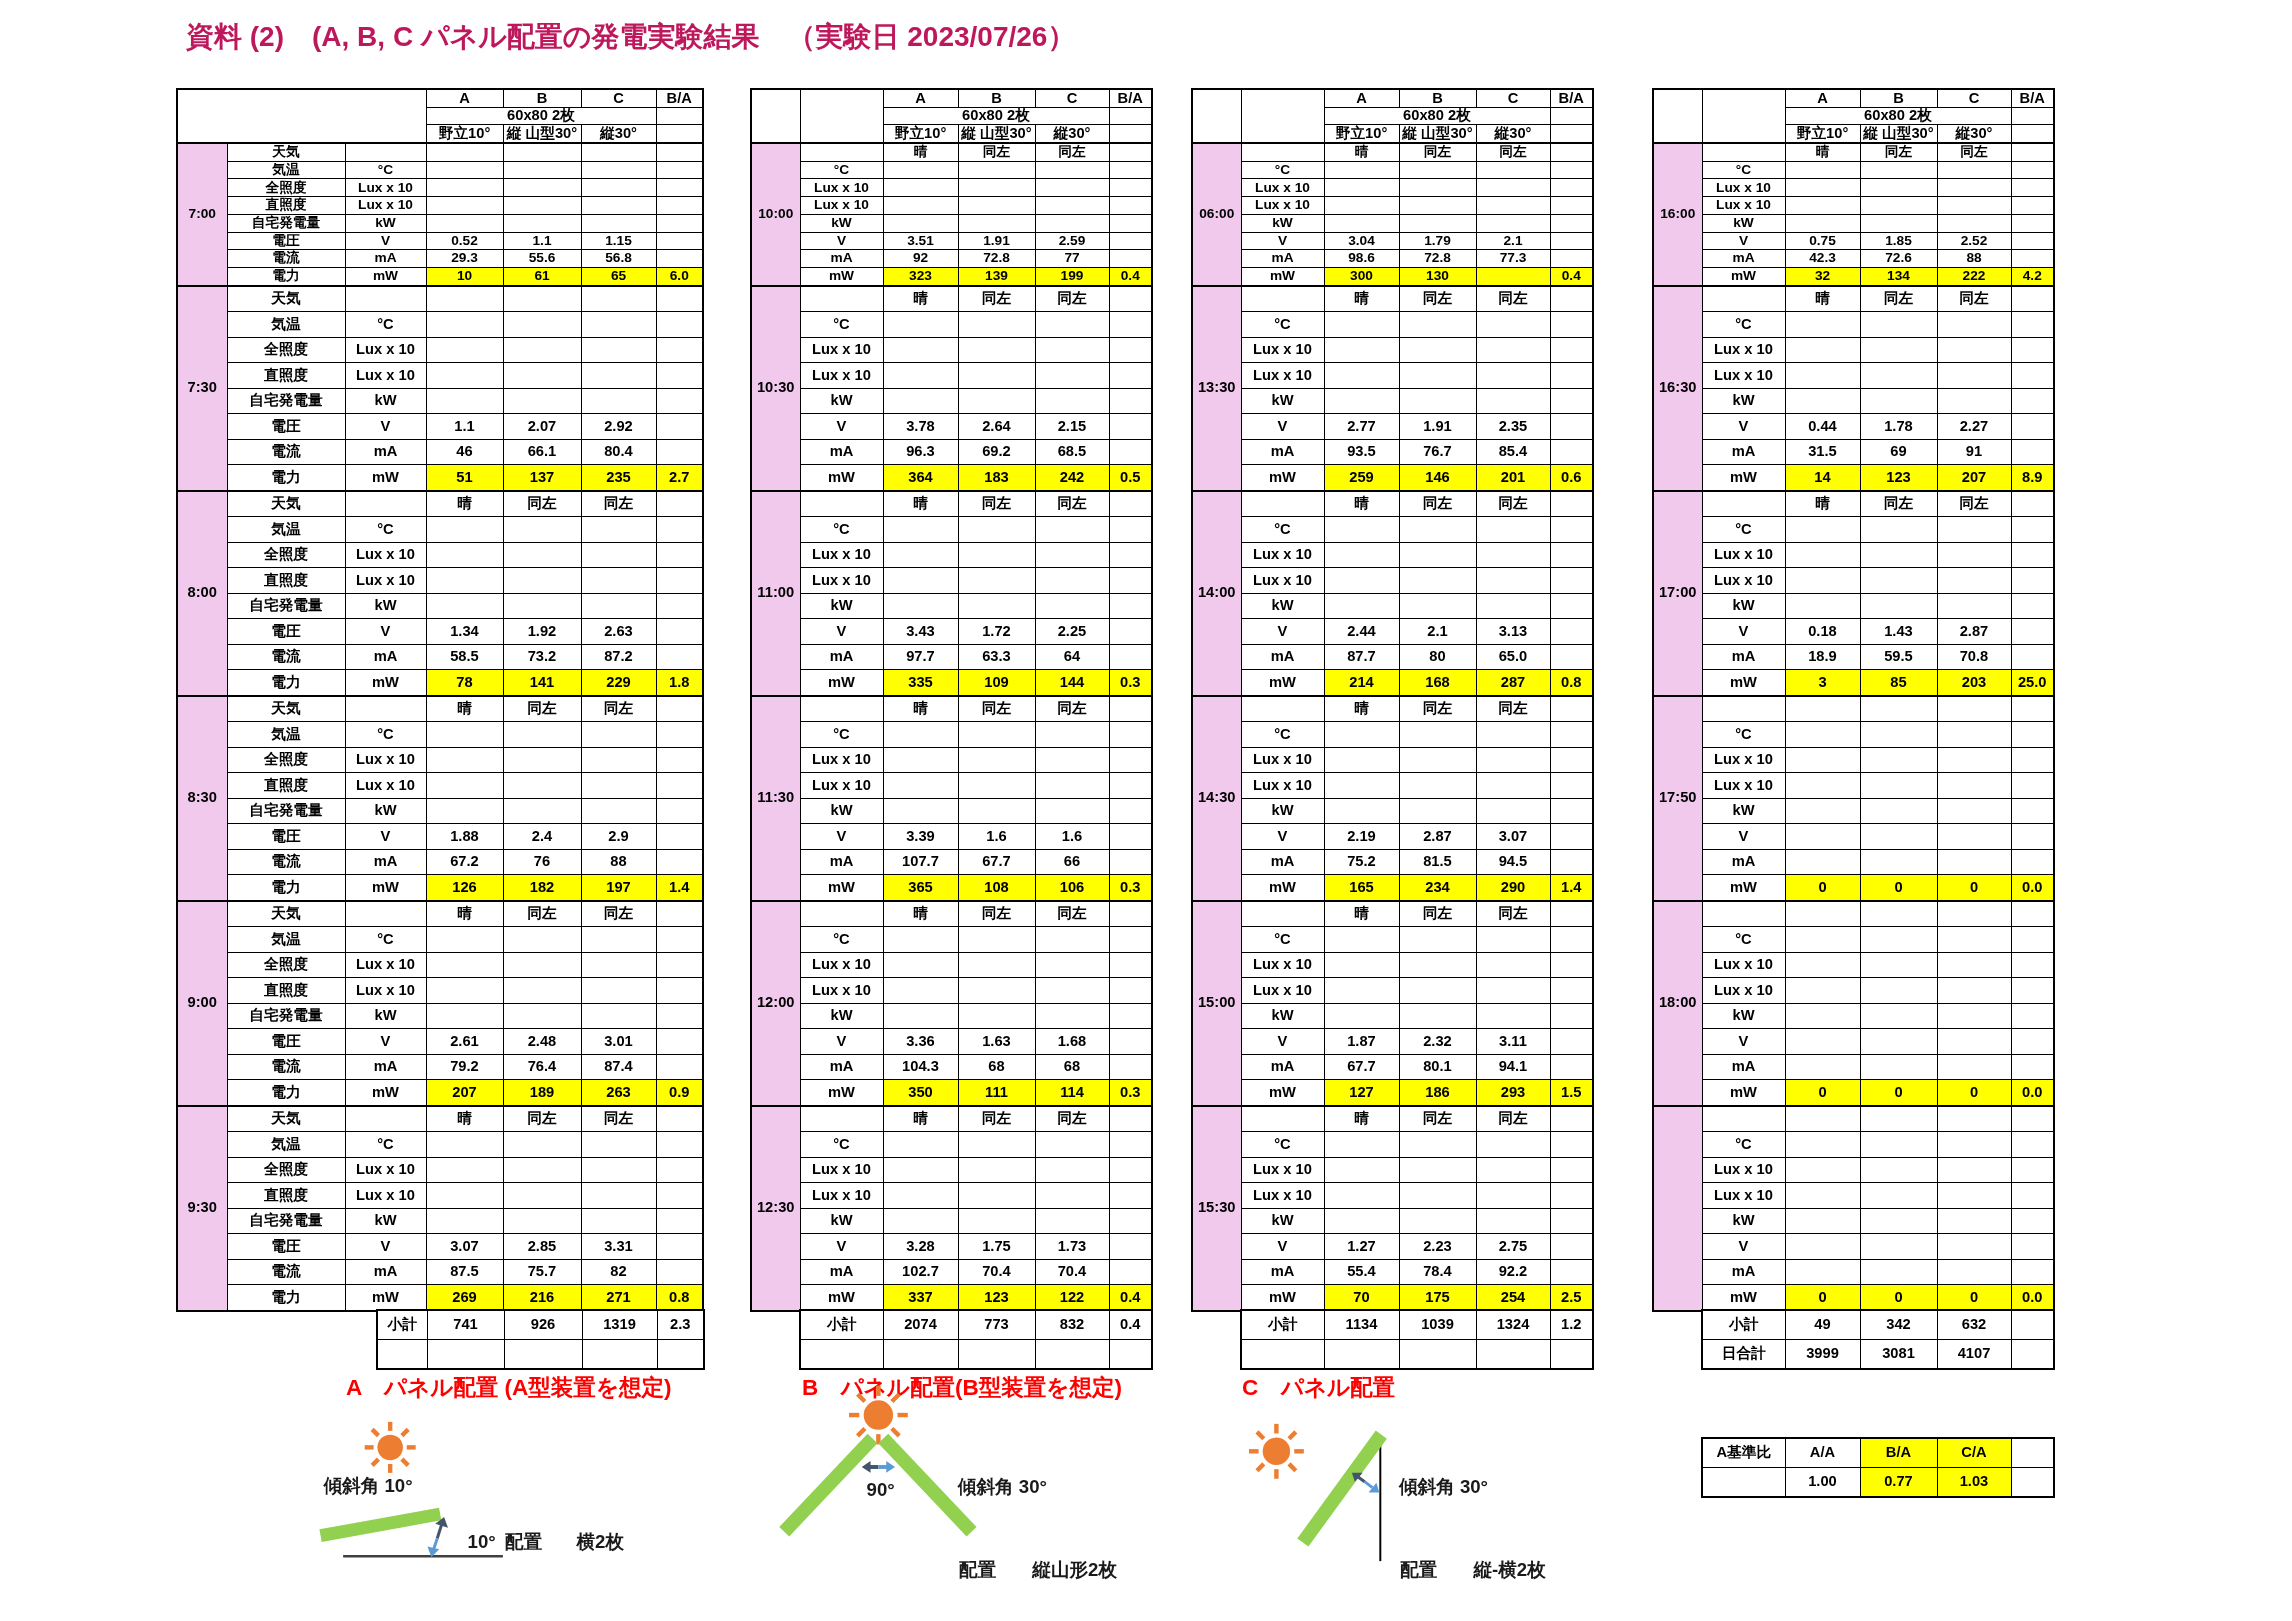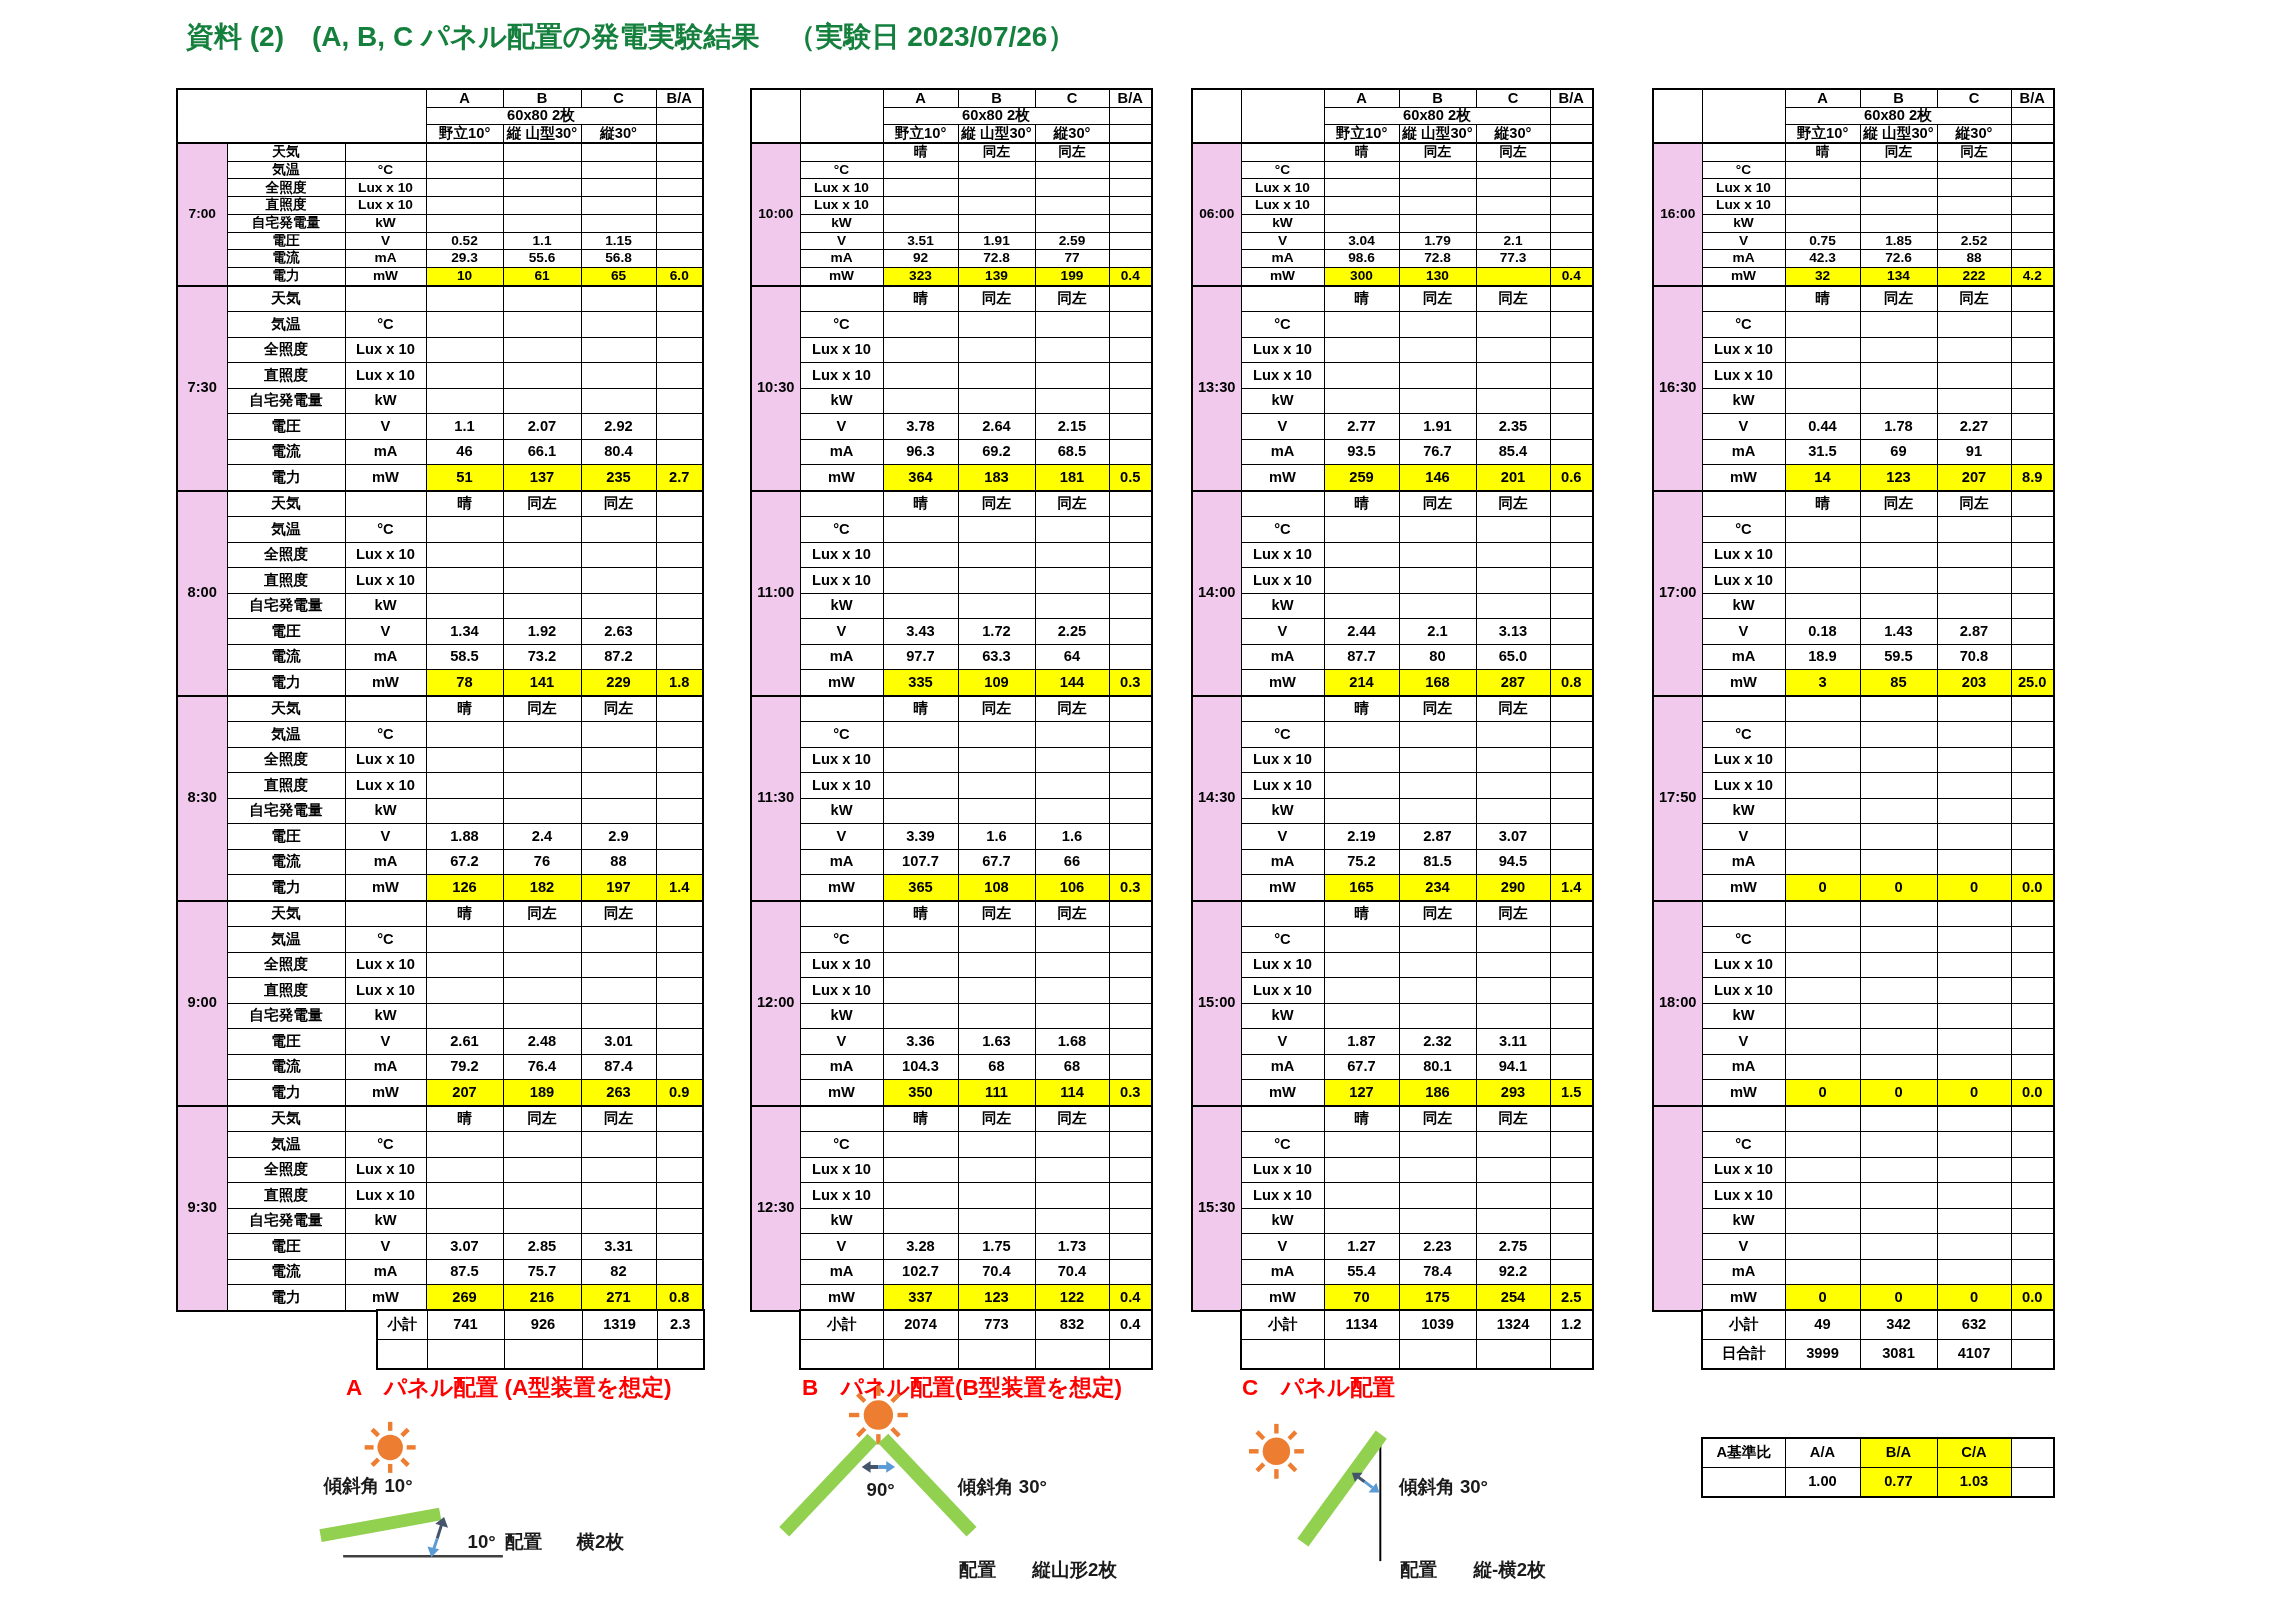--- a/index.html
+++ b/index.html
@@ -1,19 +1,19 @@
 <!DOCTYPE html>
 <html style="--pink: #F0C9EC; --yellow: #FFFF00; --red: #FF0000;"><head>
 <meta charset="utf-8">
 <style>
   html,body{margin:0;padding:0;background:#fff;}
   body{width:2293px;height:1621px;position:relative;overflow:hidden;
        font-family:"Liberation Sans","DejaVu Sans",sans-serif;}
   .page{position:absolute;inset:0;background:#fff;}
-  .title{position:absolute;left:186px;top:17.6px;font-size:28px;font-weight:bold;color:#15803d;margin:0;white-space:nowrap;}
+  .title{position:absolute;left:186px;top:17.6px;font-size:28px;font-weight:bold;color:#be185d;margin:0;white-space:nowrap;}
   table.grid{position:absolute;border-collapse:collapse;table-layout:fixed;background:#fff;border:2px solid #000;}
   table.grid td{border:1px solid #000;font-size:14.7px;font-weight:bold;color:#000;text-align:center;
       vertical-align:middle;padding:0;overflow:hidden;white-space:nowrap;line-height:1.05;}
   tr.h td{height:16.7px;}
   tr.r0 td{height:16.7px;font-size:13.7px;}
   tr.r1 td{height:24.5px;}
   tr.bt td{border-top:2px solid #000;}
   td.time{background:var(--pink);vertical-align:top;padding-top:1px;}
   td.lab{text-align:left;padding-left:4.9px;margin-left:20px;}
   td.y{background:var(--yellow);}
@@ -607,21 +607,21 @@
             <td>mA</td>
             <td class="val">96.3</td>
             <td class="val">69.2</td>
             <td class="val">68.5</td>
             <td class="ba"></td>
           </tr>
           <tr class="r1">
             <td>mW</td>
             <td class="val y">364</td>
             <td class="val y">183</td>
-            <td class="val y">181</td>
+            <td class="val y">242</td>
             <td class="ba y">0.5</td>
           </tr>
           <tr class="r1 bt">
             <td class="time" rowspan="8">11:00</td>
             <td></td>
             <td class="val">晴</td>
             <td class="val">同左</td>
             <td class="val">同左</td>
             <td class="ba"></td>
           </tr>

